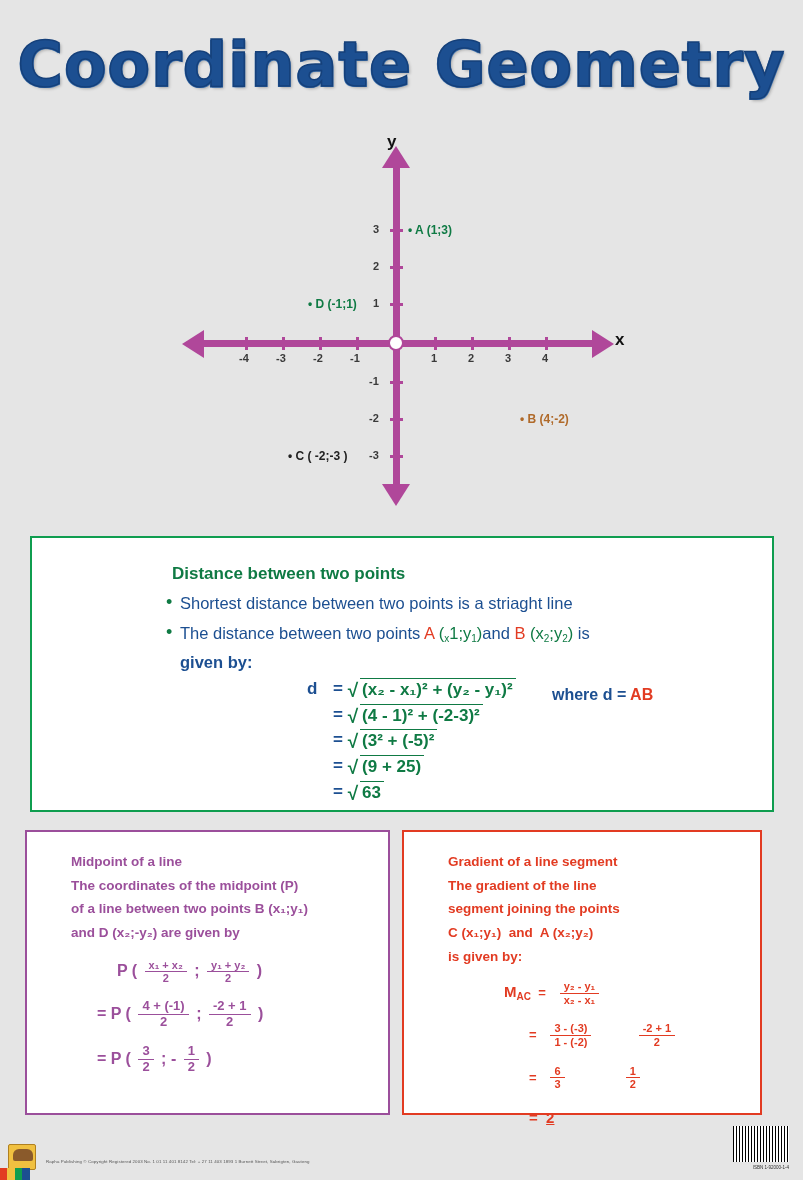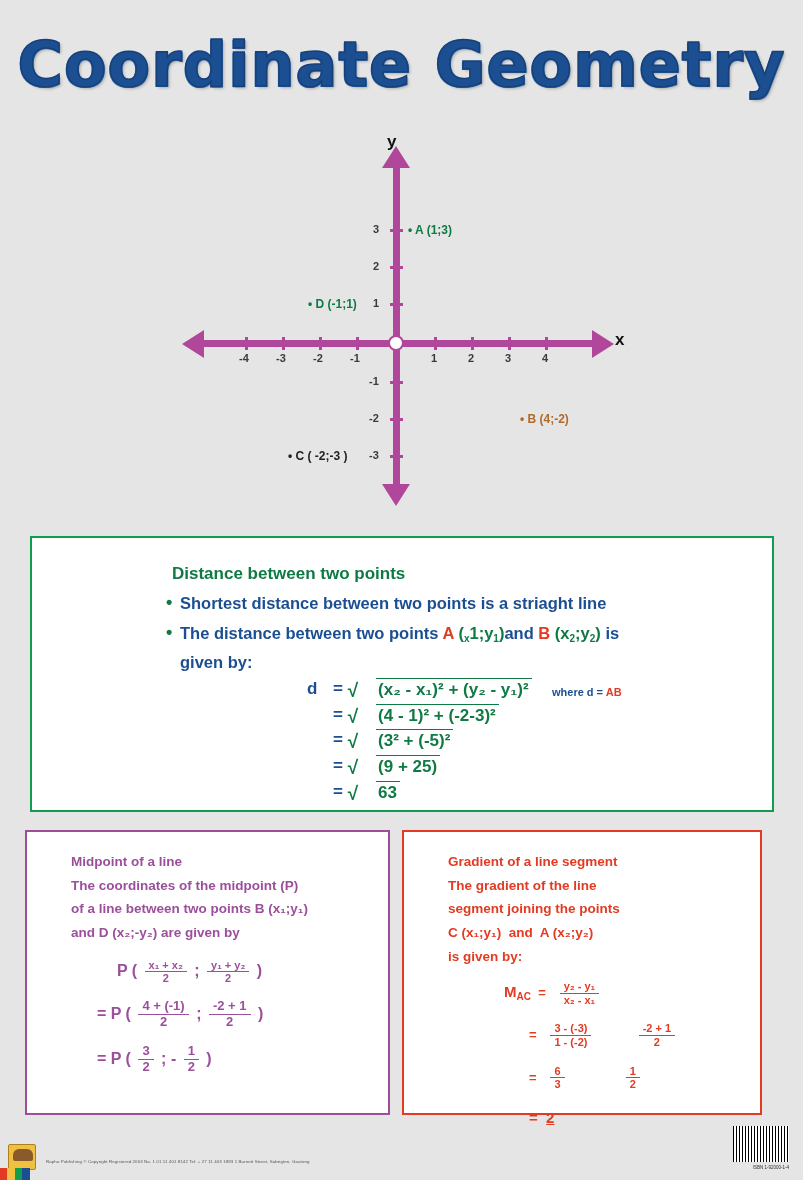--- a/index.html
+++ b/index.html
@@ -117,21 +117,21 @@
   .box-gradient {
     left: 402px; top: 830px; width: 360px; height: 285px;
     border: 2px solid #e23b22;
   }
 
   .dist-head {
     color:#0f7a44; font-weight:bold; font-size:17px;
     margin: 26px 0 10px 140px;
   }
   .dist-bullet {
-    color:#1c4f91; font-weight:bold; font-size:16.5px;
+    color:#1c4f91; font-weight:normal; font-size:16.5px;
     margin: 0 0 11px 148px;
     position: relative;
   }
   .dist-bullet::before {
     content: "•";
     position:absolute; left:-14px; top:-2px;
     color:#0f7a44; font-size:18px;
   }
   .dist-bullet .grn { color:#0f7a44; }
   .dist-bullet .red { color:#e23b22; }
@@ -145,28 +145,28 @@
   .calc {
     margin-left: 275px;
     font-size: 17px; font-weight: bold; color: #1c4f91;
     line-height: 1.35;
   }
   .calc .row { display:flex; align-items:flex-start; }
   .calc .lhs { width: 26px; display:inline-block; }
   .radical {
     border-top: 1.6px solid #0f7a44;
     padding: 0 3px 0 2px;
-    margin-left: 18px;
+    margin-left: 2px;
     color:#0f7a44;
     text-align:right;
   }
   .rsign { color:#0f7a44; font-size:19px; }
   .where {
     position:absolute; left: 520px; top: 148px;
-    font-size:11px; font-weight:bold; color:#1c4f91;
+    font-size:16px; font-weight:bold; color:#1c4f91;
   }
   .where .red { color:#e23b22; }
 
   
   .mp-text {
     color:#9b4f9b; font-weight:bold; font-size:13.5px;
     margin-left: 44px; line-height: 1.75;
   }
   .gr-text {
     color:#e23b22; font-weight:bold; font-size:13.5px;

